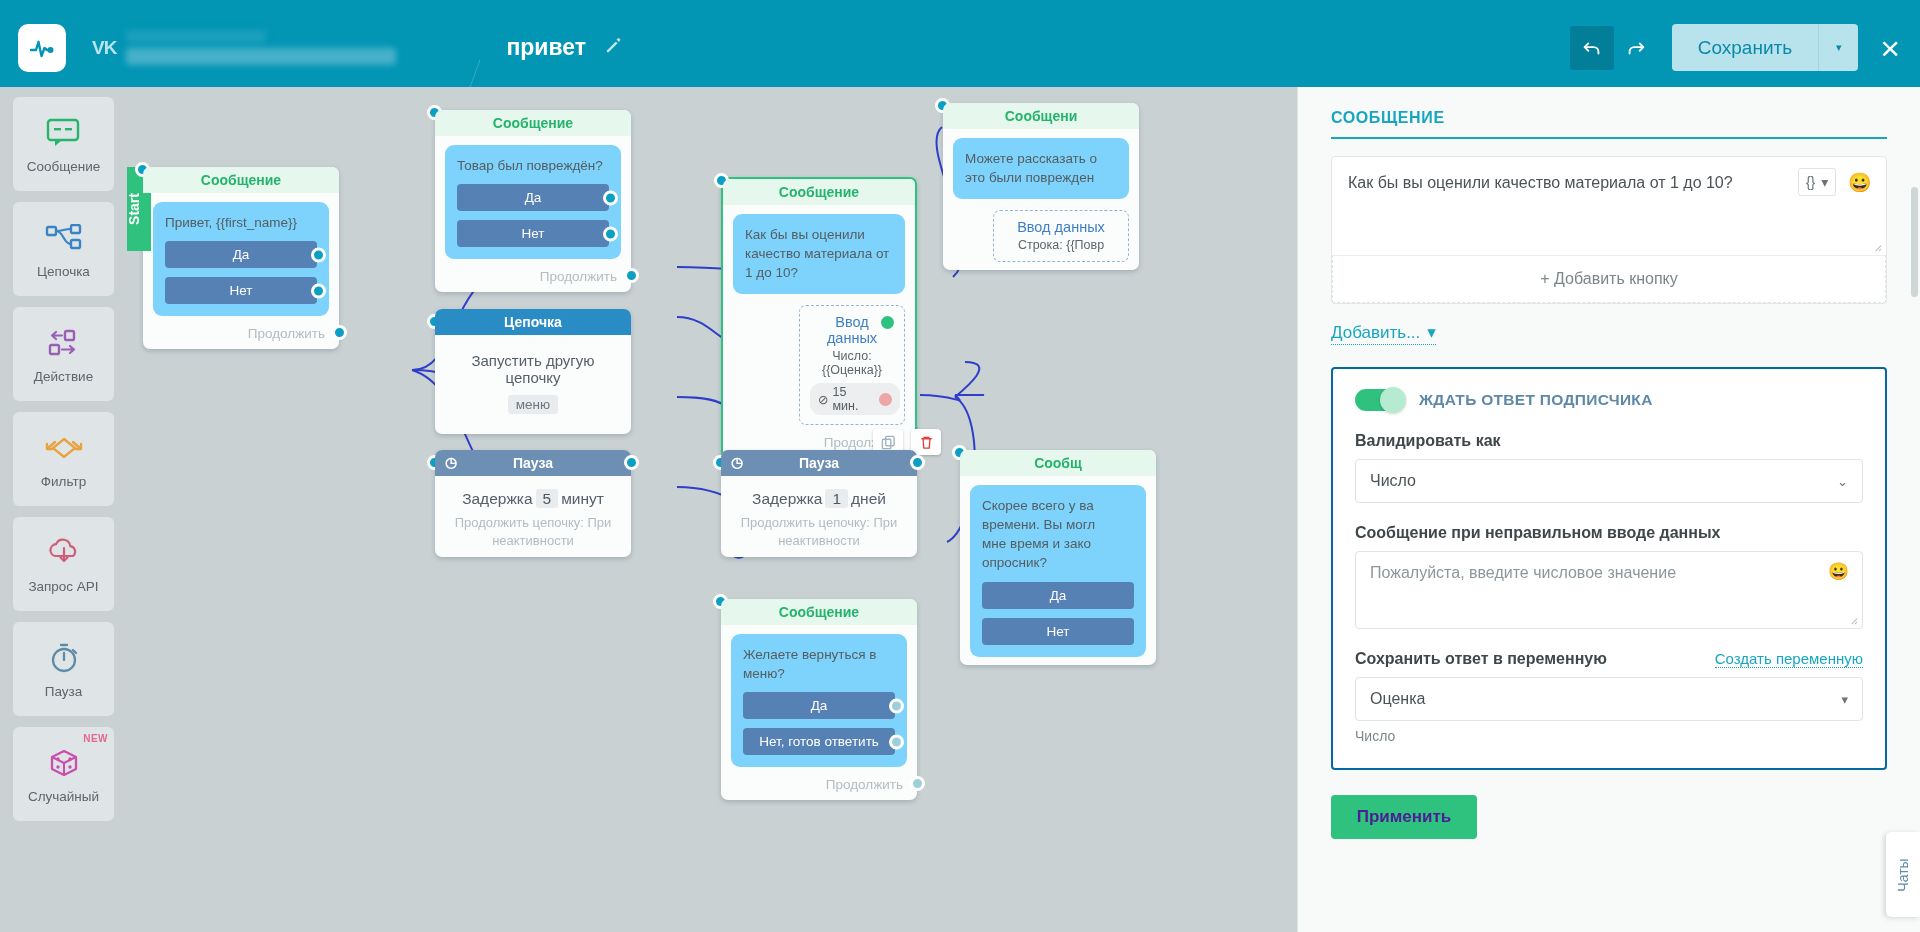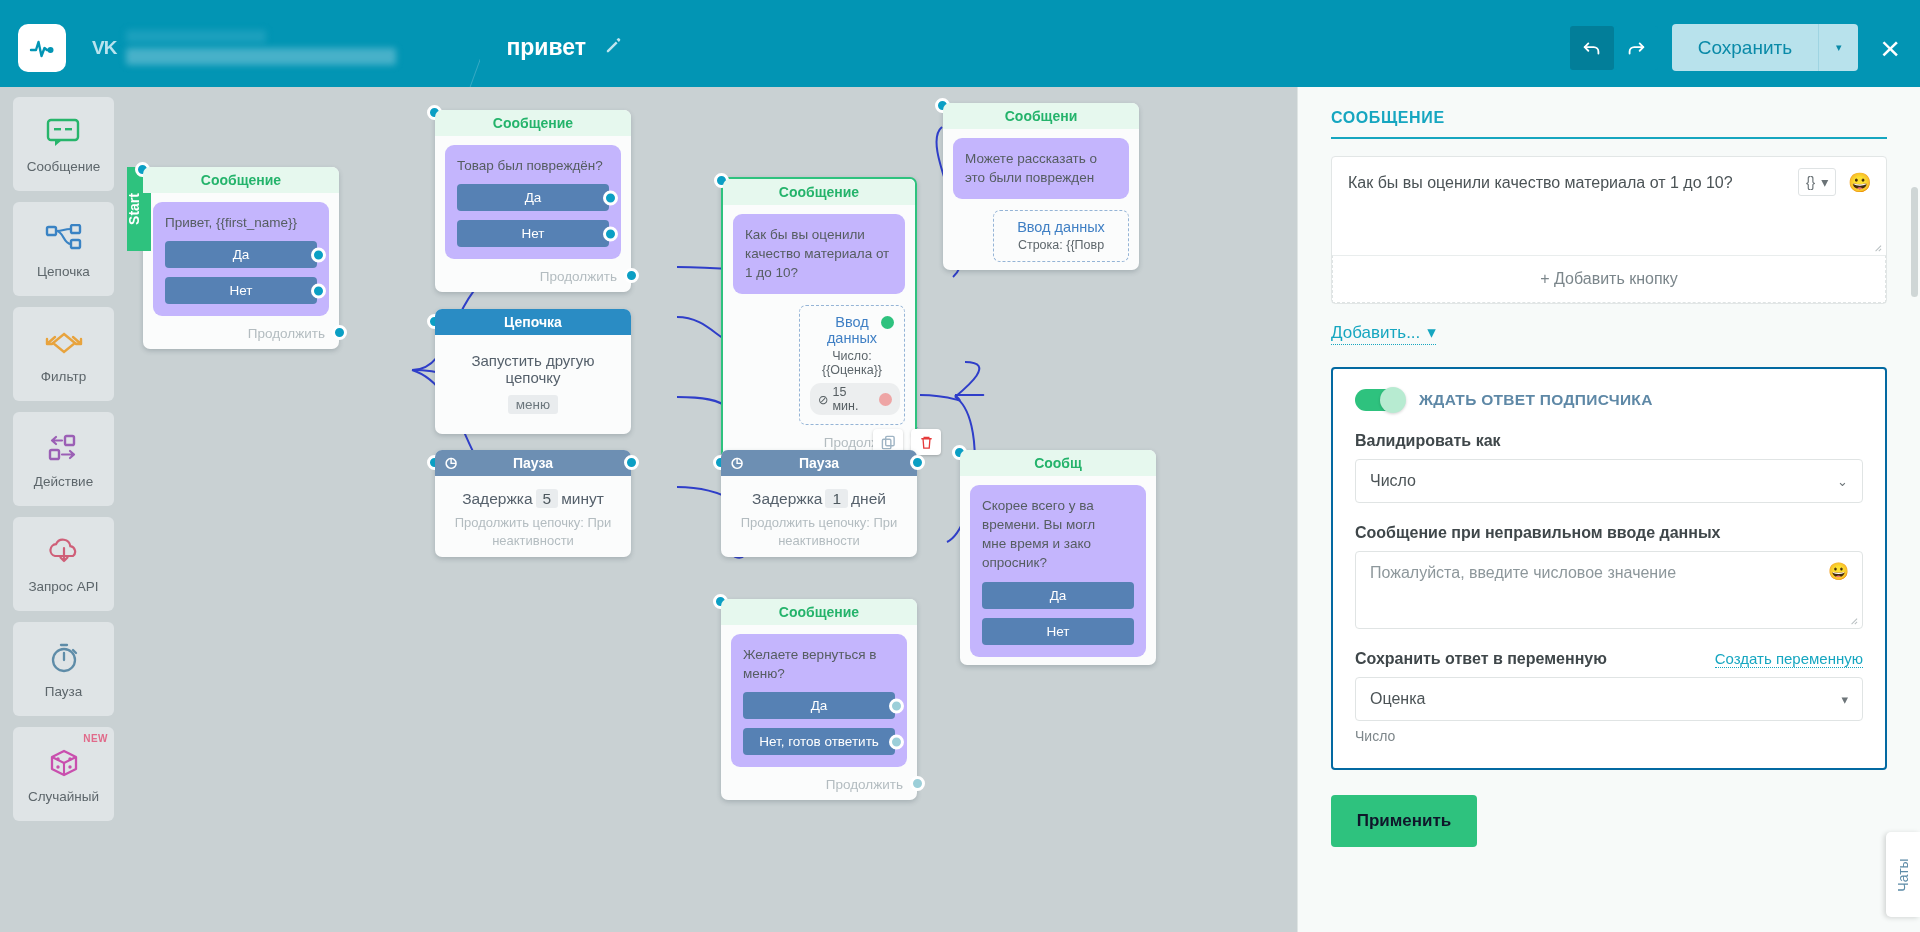--- a/index.html
+++ b/index.html
@@ -82,21 +82,21 @@
   .node { position:absolute; background:#fbfcfc; border-radius:7px; box-shadow:0 2px 5px rgba(40,60,70,.22); }
   .node-hd {
     height:26px; display:flex; align-items:center; justify-content:center;
     font-size:14px; font-weight:bold; border-radius:7px 7px 0 0; position:relative;
   }
   .hd-msg { background:#e6f8ee; color:#24b36b; }
   .hd-chain { background:#2a8cc4; color:#fff; }
   .hd-pause { background:#6d8fb3; color:#fff; }
   .hd-clock { position:absolute; left:10px; top:4px; color:#fff; font-size:14px; }
   .node-body { padding:9px 10px 8px 10px; }
-  .bubble { background:#c4b5fd; border-radius:9px; padding:11px 12px 12px 12px; }
+  .bubble { background:#7dd3fc; border-radius:9px; padding:11px 12px 12px 12px; }
   .bubble-text { font-size:13.5px; color:#555d61; line-height:1.42; }
   .btn-opt {
     margin-top:9px; height:27px; background:#5681b4; border-radius:4px; color:#fff;
     font-size:13.5px; display:flex; align-items:center; justify-content:center; position:relative; cursor:pointer;
   }
   .dot {
     width:15px; height:15px; border-radius:50%; background:#0b9fc4; border:3.5px solid #fff; position:absolute;
   }
   .dot-right { right:-9px; top:50%; transform:translateY(-50%); }
   .dot-pale { background:#9ccfd9; }
@@ -187,22 +187,22 @@
     margin-top:9px; height:44px; border:1px solid #e0e4e4; border-radius:4px; background:#fff;
     display:flex; align-items:center; padding:0 14px; font-size:16px; color:#4b5356; cursor:pointer;
   }
   .select .caret { margin-left:auto; color:#6d7579; font-size:13px; }
   .ta {
     margin-top:9px; height:78px; border:1px solid #e0e4e4; border-radius:4px; background:#fff;
     padding:12px 14px; font-size:16px; color:#8d979b; position:relative;
   }
   .hint { margin-top:7px; font-size:14px; color:#7d868a; }
   .apply-btn {
-    margin:25px 0 0 33px; background:#2ec27e; color:#0f172a; font-size:17px; font-weight:bold;
-    height:52px; width:146px; border-radius:4px; display:flex; align-items:center; justify-content:center; cursor:pointer;
+    margin:25px 0 0 33px; background:#2ec27e; color:#4c1d95; font-size:17px; font-weight:bold;
+    height:44px; width:146px; border-radius:4px; display:flex; align-items:center; justify-content:center; cursor:pointer;
   }
   .panel-scroll {
     position:absolute; right:2px; top:100px; width:7px; height:110px; background:#cfd6d6; border-radius:4px; cursor:grab;
   }
   .chat-tab {
     position:absolute; right:0; top:745px; width:34px; height:85px; background:#fff;
     border-radius:5px 0 0 5px; box-shadow:-2px 1px 5px rgba(0,0,0,.15);
     display:flex; align-items:center; justify-content:center; cursor:pointer;
   }
   .chat-tab span { transform:rotate(-90deg); font-size:14px; color:#5e8ca8; white-space:nowrap; }
@@ -273,39 +273,39 @@
           <rect x="27" y="16" width="9" height="8" rx="1.6" fill="none" stroke="#3a83c4" stroke-width="2.4"></rect>
           <path d="M12 7 C20 7 19 5 27 5" fill="none" stroke="#3a83c4" stroke-width="2.2"></path>
           <path d="M12 7 C20 7 19 20 27 20" fill="none" stroke="#3a83c4" stroke-width="2.2"></path>
         </svg>
       </div>
       <div class="side-label">Цепочка</div>
     </div>
 
     <div class="side-item">
       <div class="side-ico">
-        <svg width="42" height="30" viewBox="0 0 42 30">
-          <path d="M21 6 L32 15 L21 24 L10 15 Z" fill="none" stroke="#e8a33d" stroke-width="2.4"></path>
-          <path d="M12 9 L4 16 M4 16 L4 11 M4 16 L9 16" fill="none" stroke="#e8a33d" stroke-width="2.4" stroke-linecap="round"></path>
-          <path d="M30 9 L38 16 M38 16 L38 11 M38 16 L33 16" fill="none" stroke="#e8a33d" stroke-width="2.4" stroke-linecap="round"></path>
-        </svg>
-      </div>
-      <div class="side-label">Фильтр</div>
-    </div>
-
-    <div class="side-item">
-      <div class="side-ico">
         <svg width="40" height="28" viewBox="0 0 40 28">
           <rect x="21" y="2" width="9" height="9" rx="1.6" fill="none" stroke="#9b5fb5" stroke-width="2.4"></rect>
           <path d="M18 6.5 L8 6.5 M8 6.5 L12 3 M8 6.5 L12 10" fill="none" stroke="#9b5fb5" stroke-width="2.2" stroke-linecap="round"></path>
           <rect x="6" y="16" width="9" height="9" rx="1.6" fill="none" stroke="#9b5fb5" stroke-width="2.4"></rect>
           <path d="M18 20.5 L30 20.5 M30 20.5 L26 17 M30 20.5 L26 24" fill="none" stroke="#9b5fb5" stroke-width="2.2" stroke-linecap="round"></path>
         </svg>
       </div>
       <div class="side-label">Действие</div>
+    </div>
+
+    <div class="side-item">
+      <div class="side-ico">
+        <svg width="42" height="30" viewBox="0 0 42 30">
+          <path d="M21 6 L32 15 L21 24 L10 15 Z" fill="none" stroke="#e8a33d" stroke-width="2.4"></path>
+          <path d="M12 9 L4 16 M4 16 L4 11 M4 16 L9 16" fill="none" stroke="#e8a33d" stroke-width="2.4" stroke-linecap="round"></path>
+          <path d="M30 9 L38 16 M38 16 L38 11 M38 16 L33 16" fill="none" stroke="#e8a33d" stroke-width="2.4" stroke-linecap="round"></path>
+        </svg>
+      </div>
+      <div class="side-label">Фильтр</div>
     </div>
 
     <div class="side-item">
       <div class="side-ico">
         <svg width="36" height="30" viewBox="0 0 36 30">
           <path d="M9 18 a6 6 0 0 1 1 -11.8 a7.5 7.5 0 0 1 14.3 2 A5.5 5.5 0 0 1 27 18 Z" fill="none" stroke="#cf5f78" stroke-width="2.2"></path>
           <path d="M18 10 L18 23 M18 23 L14.5 19.5 M18 23 L21.5 19.5" fill="none" stroke="#cf5f78" stroke-width="2.2" stroke-linecap="round"></path>
         </svg>
       </div>
       <div class="side-label">Запрос API</div>

